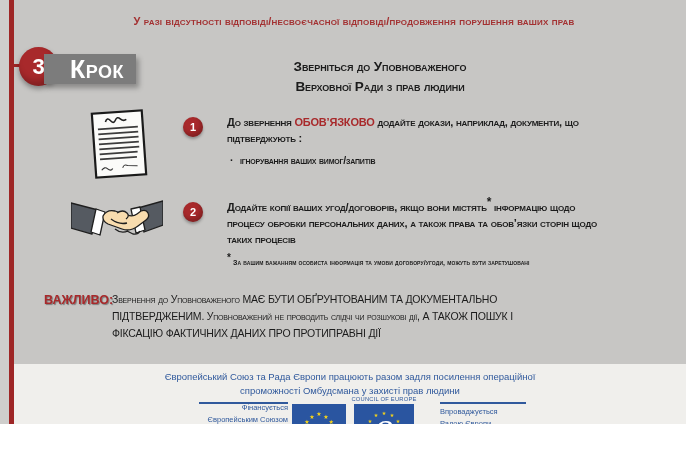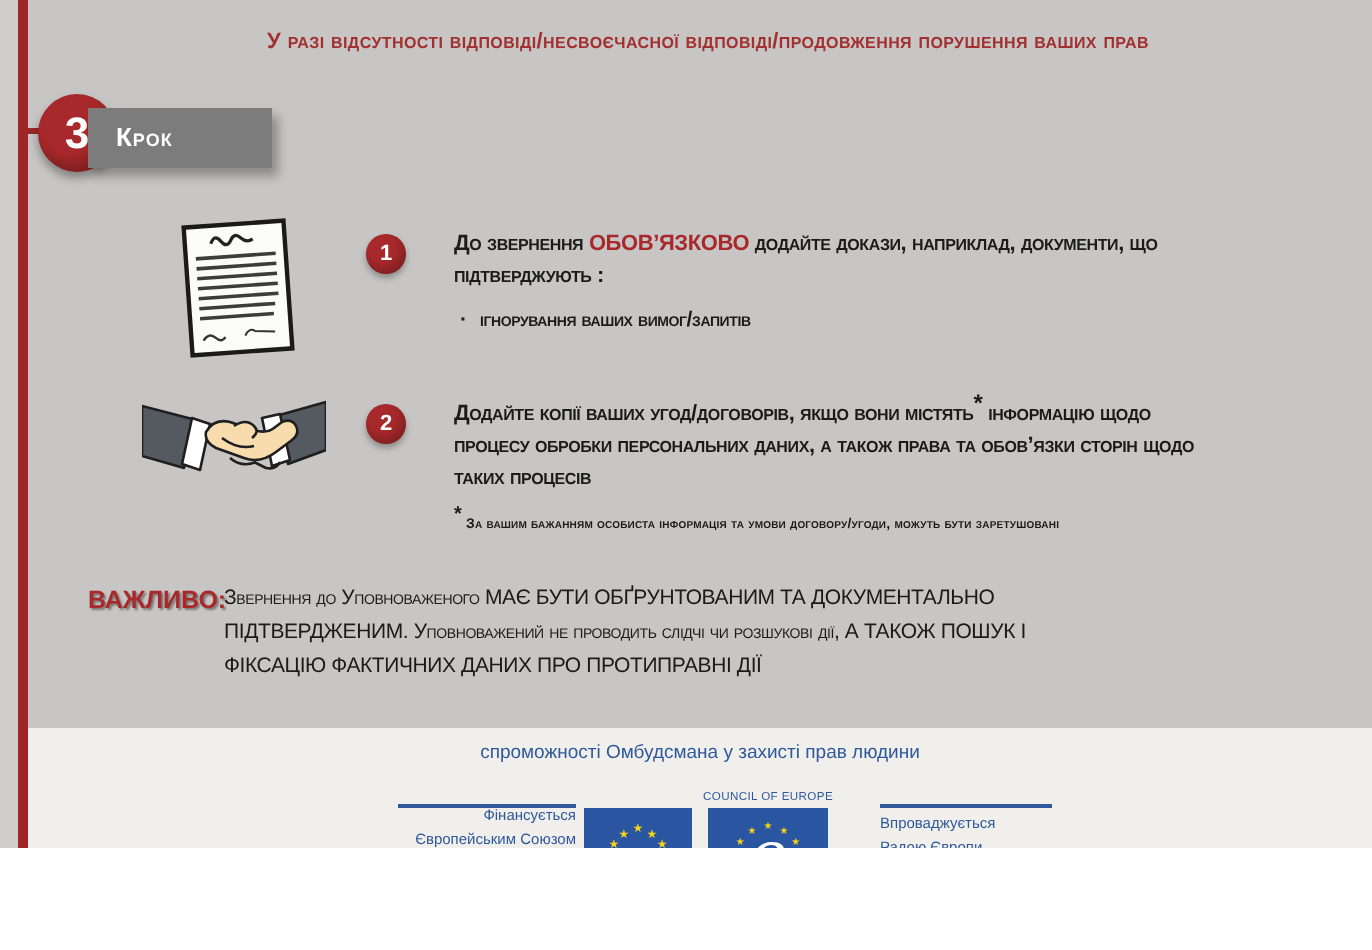--- a/index.html
+++ b/index.html
@@ -12,21 +12,21 @@
 
   .banner{position:absolute;left:30px;right:8px;top:15px;text-align:center;font-size:11px;
           font-weight:bold;color:#a33031;font-variant:small-caps;letter-spacing:.2px;}
 
   .connector{position:absolute;left:12px;top:64px;width:14px;height:3px;background:#9e2626;}
   .step-circle{position:absolute;left:19px;top:47px;width:39px;height:39px;border-radius:50%;
           background:#a8292b;box-shadow:0 3px 5px rgba(0,0,0,.35), inset -3px -5px 6px rgba(0,0,0,.22);
           color:#fff;font-size:22px;font-weight:bold;text-align:center;line-height:39px;}
   .step-box{position:absolute;left:44px;top:54px;width:92px;height:30px;background:#7c7c7c;
           box-shadow:3px 4px 5px rgba(0,0,0,.3);color:#fff;font-variant:small-caps;font-weight:bold;
-          font-size:13px;text-align:left;line-height:30px;padding-left:14px;box-sizing:border-box;letter-spacing:.5px;}
+          font-size:25px;text-align:center;line-height:30px;padding-left:14px;box-sizing:border-box;letter-spacing:.5px;}
 
   .title{position:absolute;left:215px;top:57px;width:330px;text-align:center;font-size:13.5px;
          font-weight:bold;font-variant:small-caps;line-height:1.45;letter-spacing:-.1px;}
 
   .num-circle{position:absolute;left:183px;width:20px;height:20px;border-radius:50%;background:#a8292b;
          box-shadow:0 2px 3px rgba(0,0,0,.3), inset -2px -3px 4px rgba(0,0,0,.22);
          color:#fff;font-size:11px;font-weight:bold;text-align:center;line-height:20px;}
   #circle1{top:117px;} #circle2{top:202px;}
 
   .item-text{position:absolute;left:227px;font-weight:bold;font-variant:small-caps;font-size:11px;
@@ -75,20 +75,24 @@
   <div class="vline"></div>
   <div class="footer-bg"></div>
   <div class="bottom-bar"></div>
 
   <div class="banner">У разі відсутності відповіді/несвоєчасної відповіді/продовження порушення ваших прав</div>
 
   <div class="connector"></div>
   <div class="step-circle">3</div>
   <div class="step-box">Крок</div>
 
+  <div class="title">
+    <div>Зверніться до Уповноваженого</div>
+    <div>Верховної Ради з прав людини</div>
+  </div>
 
   <div class="doc-icon">
     <svg viewBox="0 0 54 68" width="54" height="68">
       <rect x="2" y="2" width="50" height="64" fill="#fbfbf9" stroke="#1a1a1a" stroke-width="2.2"></rect>
       <path d="M15 11 q2 -5 5 -1 t5 0 t5 -1 t6 1" stroke="#222" stroke-width="1.6" fill="none"></path>
       <g stroke="#3c3c3c" stroke-width="1.8">
         <line x1="7" y1="18" x2="47" y2="18"></line>
           <line x1="7" y1="23" x2="47" y2="23"></line>
         <line x1="7" y1="28" x2="47" y2="28"></line>
           <line x1="7" y1="33" x2="47" y2="33"></line>
@@ -130,20 +134,21 @@
     <span>Додайте копії ваших угод/договорів, якщо вони містять</span><span class="sup-star">*</span><span> інформацію щодо процесу обробки персональних даних, а також права та обов’язки сторін щодо таких процесів</span>
   </div>
   <div class="footnote">
     <span class="fn-star">*</span><span>За вашим бажанням особиста інформація та умови договору/угоди, можуть бути заретушовані</span>
   </div>
 
   <div class="important-label">ВАЖЛИВО:</div>
   <div class="important-text">Звернення до Уповноваженого МАЄ БУТИ ОБҐРУНТОВАНИМ ТА ДОКУМЕНТАЛЬНО ПІДТВЕРДЖЕНИМ. Уповноважений не проводить слідчі чи розшукові дії, А ТАКОЖ ПОШУК І ФІКСАЦІЮ ФАКТИЧНИХ ДАНИХ ПРО ПРОТИПРАВНІ ДІЇ</div>
 
   <div class="footer-headline">
+    <div>Європейський Союз та Рада Європи працюють разом задля посилення операційної</div>
     <div>спроможності Омбудсмана у захисті прав людини</div>
   </div>
 
   <div class="funded-line"></div>
   <div class="funded">
     <div>Фінансується</div>
     <div>Європейським Союзом</div>
     <div>та Радою Європи</div>
   </div>
 

